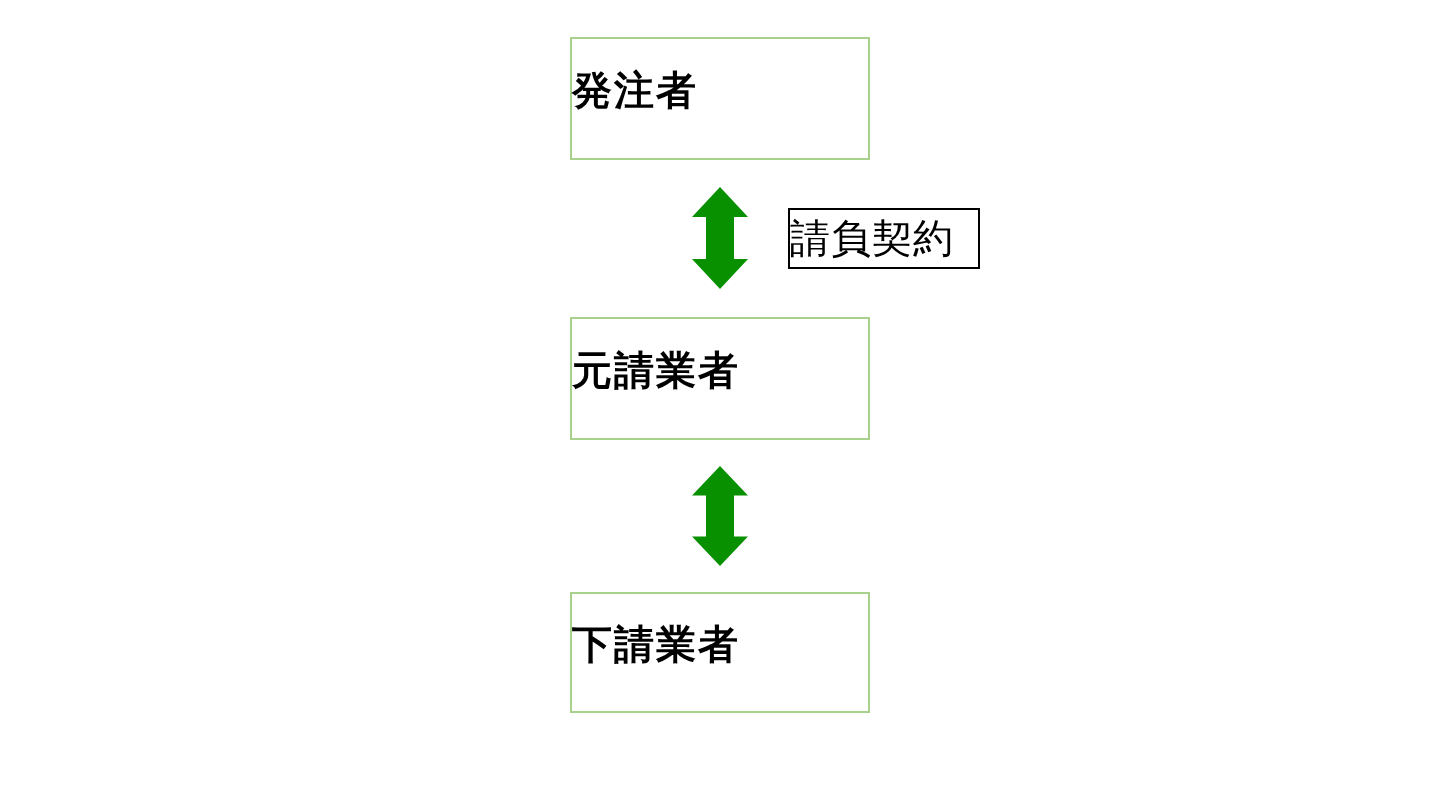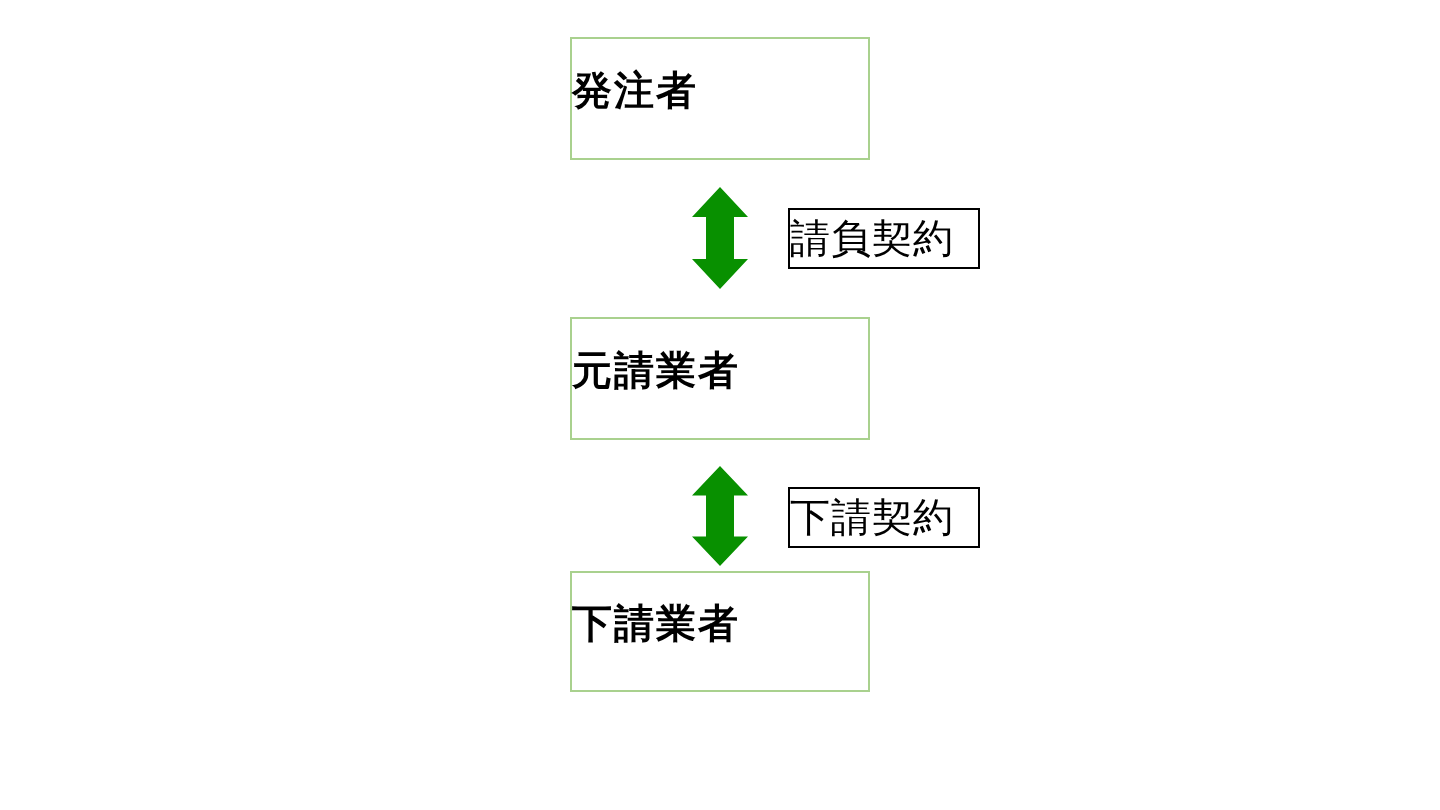--- a/index.html
+++ b/index.html
@@ -35,21 +35,21 @@
   }
   .node span {
     font-size: 40px;
     font-weight: 700;
     color: var(--text);
     letter-spacing: 2px;
     white-space: nowrap;
   }
   .node-1 { top: 37px; }
   .node-2 { top: 317px; height: 123px; }
-  .node-3 { top: 571px; height: 121px; }
+  .node-3 { top: 592px; height: 121px; }
 
   .arrow {
     position: absolute;
     left: 692px;
     width: 56px;
     height: 102px;
     display: block;
   }
   .arrow-1 { top: 187px; }
   .arrow-2 { top: 466px; height: 100px; }
@@ -94,21 +94,18 @@
   </div>
 
   <div class="node node-2">
     <span>元請業者</span>
   </div>
 
   <svg class="arrow arrow-2" viewBox="0 0 56 102" preserveAspectRatio="none">
     <polygon points="28,0 56,30 42,30 42,72 56,72 28,102 0,72 14,72 14,30 0,30"></polygon>
   </svg>
 
-  <div class="edge-label edge-label-2">
-    <span>下請契約</span>
-  </div>
 
   <div class="node node-3">
     <span>下請業者</span>
   </div>
 
 </div>
 
 </body></html>

